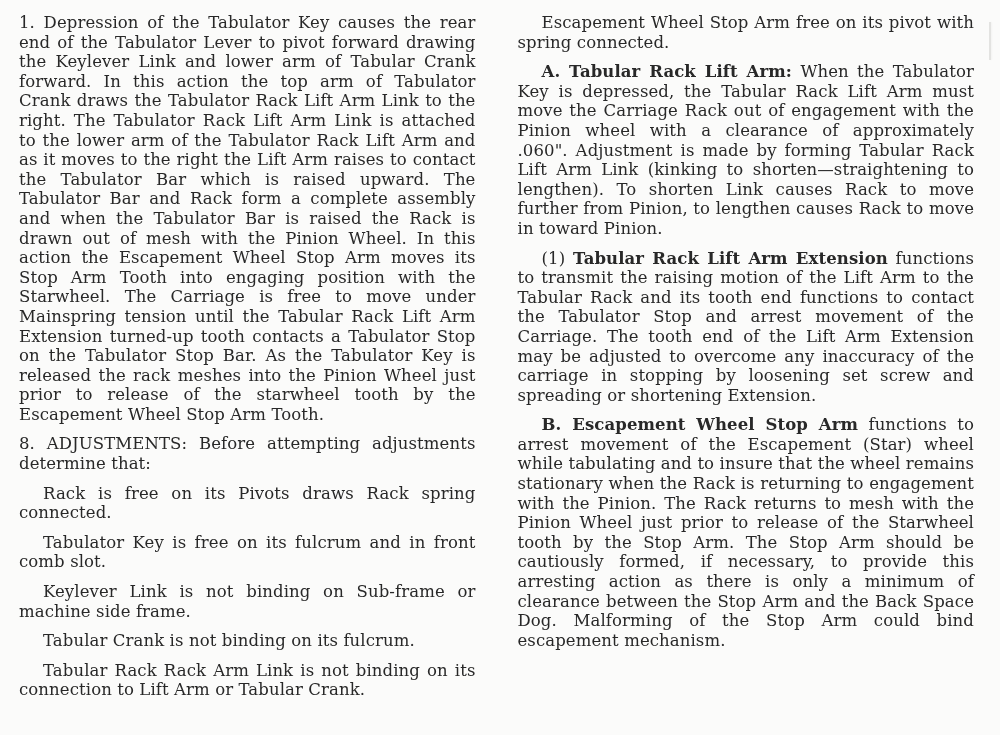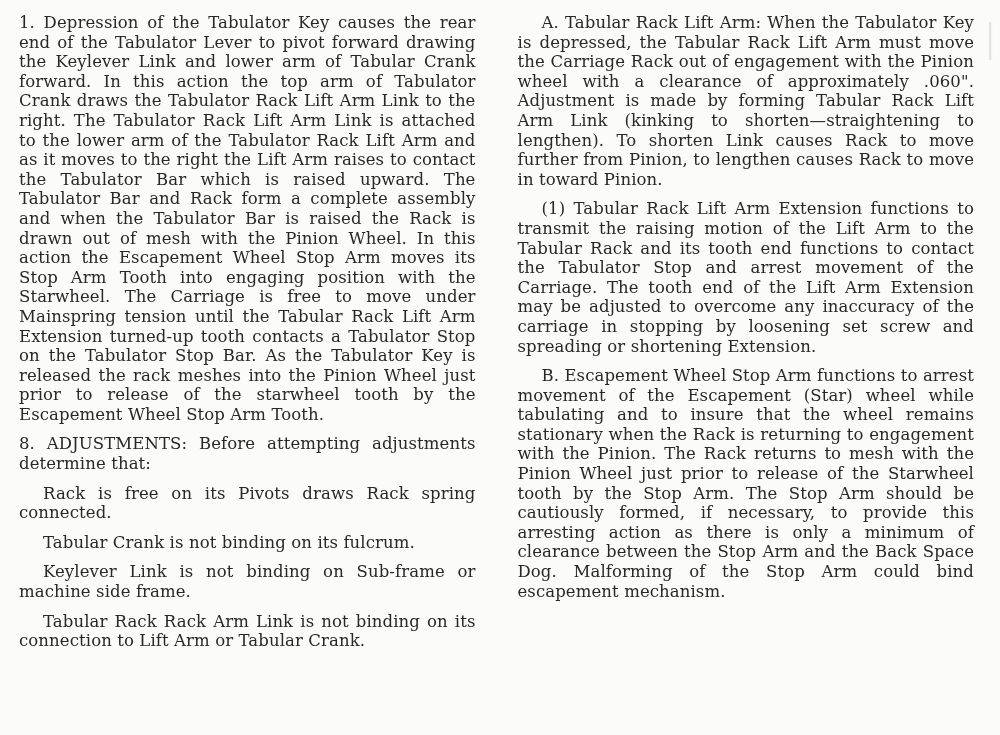--- a/index.html
+++ b/index.html
@@ -32,21 +32,21 @@
     hyphens: auto;
     -webkit-hyphens: auto;
   }
   .para {
     margin: 0 0 10px 0;
   }
   .para.indent {
     text-indent: 24px;
   }
   .para b {
-    font-weight: 400;
+    font-weight: 700;
   }
   
   .scan-artifact {
     position: absolute;
     left: 989px;
     top: 22px;
     width: 2px;
     height: 38px;
     background: #e3e3e1;
     box-shadow: 1px 0 2px rgba(0,0,0,0.04);
@@ -61,31 +61,37 @@
     <p class="para">
       <span>1. Depression of the Tabulator Key causes the rear end of the Tabulator Lever to pivot forward drawing the Keylever Link and lower arm of Tabular Crank forward. In this action the top arm of Tabulator Crank draws the Tabulator Rack Lift Arm Link to the right. The Tabulator Rack Lift Arm Link is attached to the lower arm of the Tabulator Rack Lift Arm and as it moves to the right the Lift Arm raises to contact the Tabulator Bar which is raised upward. The Tabulator Bar and Rack form a complete assembly and when the Tabulator Bar is raised the Rack is drawn out of mesh with the Pinion Wheel. In this action the Escapement Wheel Stop Arm moves its Stop Arm Tooth into engaging position with the Starwheel. The Carriage is free to move under Mainspring tension until the Tabular Rack Lift Arm Extension turned-up tooth contacts a Tabulator Stop on the Tabulator Stop Bar. As the Tabulator Key is released the rack meshes into the Pinion Wheel just prior to release of the starwheel tooth by the Escapement Wheel Stop Arm Tooth.</span>
     </p>
     <p class="para">
       <span>8. ADJUSTMENTS: Before attempting adjustments determine that:</span>
     </p>
     <p class="para indent">
       <span>Rack is free on its Pivots draws Rack spring connected.</span>
     </p>
     <p class="para indent">
-      <span>Tabular Crank is not binding on its fulcrum.</span>
+      <span>Tabulator Key is free on its fulcrum and in front comb slot.</span>
     </p>
     <p class="para indent">
       <span>Keylever Link is not binding on Sub-frame or machine side frame.</span>
+    </p>
+    <p class="para indent">
+      <span>Tabular Crank is not binding on its fulcrum.</span>
     </p>
     <p class="para indent">
       <span>Tabular Rack Rack Arm Link is not binding on its connection to Lift Arm or Tabular Crank.</span>
     </p>
   </section>
 
   <section class="column">
+    <p class="para indent">
+      <span>Escapement Wheel Stop Arm free on its pivot with spring connected.</span>
+    </p>
     <p class="para indent">
       <b>A. Tabular Rack Lift Arm:</b><span> When the Tabulator Key is depressed, the Tabular Rack Lift Arm must move the Carriage Rack out of engagement with the Pinion wheel with a clearance of approximately .060". Adjustment is made by forming Tabular Rack Lift Arm Link (kinking to shorten—straightening to lengthen). To shorten Link causes Rack to move further from Pinion, to lengthen causes Rack to move in toward Pinion.</span>
     </p>
     <p class="para indent">
       <span>(1) </span><b>Tabular Rack Lift Arm Extension</b><span> functions to transmit the raising motion of the Lift Arm to the Tabular Rack and its tooth end functions to contact the Tabulator Stop and arrest movement of the Carriage. The tooth end of the Lift Arm Extension may be adjusted to overcome any inaccuracy of the carriage in stopping by loosening set screw and spreading or shortening Extension.</span>
     </p>
     <p class="para indent">
       <b>B. Escapement Wheel Stop Arm</b><span> functions to arrest movement of the Escapement (Star) wheel while tabulating and to insure that the wheel remains stationary when the Rack is returning to engagement with the Pinion. The Rack returns to mesh with the Pinion Wheel just prior to release of the Starwheel tooth by the Stop Arm. The Stop Arm should be cautiously formed, if necessary, to provide this arresting action as there is only a minimum of clearance between the Stop Arm and the Back Space Dog. Malforming of the Stop Arm could bind escapement mechanism.</span>
     </p>
   </section>

